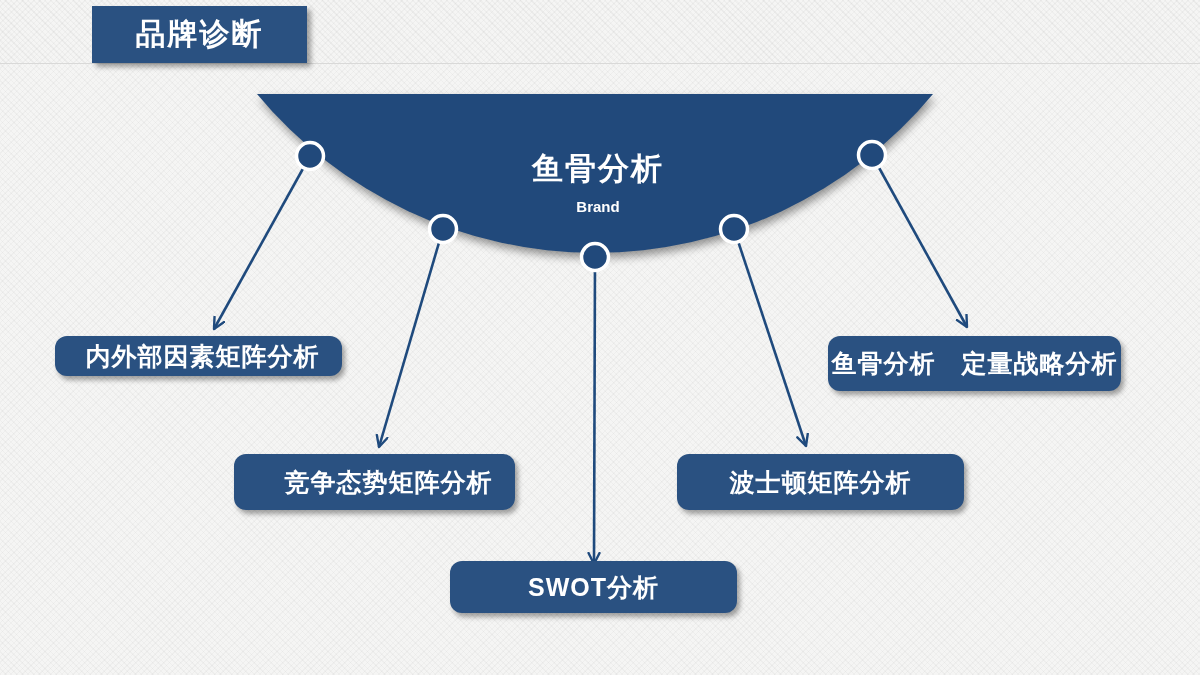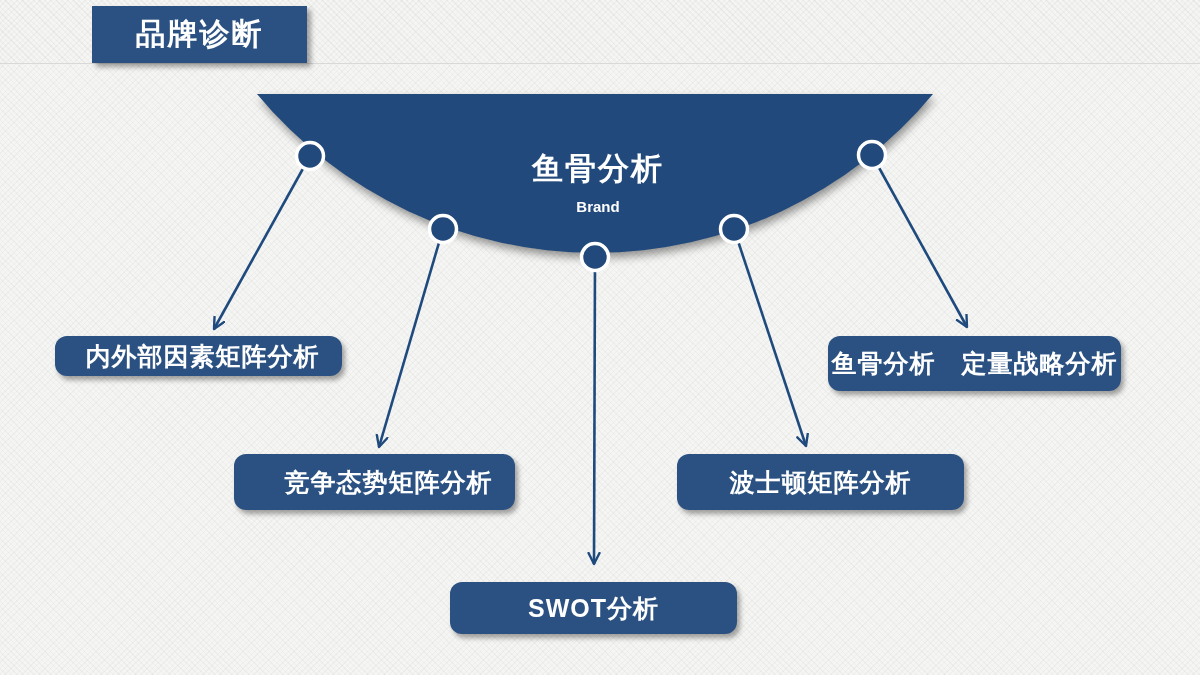--- a/index.html
+++ b/index.html
@@ -47,21 +47,21 @@
     position:absolute;background:var(--box);border-radius:12px;
     display:flex;align-items:center;justify-content:center;
     box-shadow:3px 4px 5px rgba(0,0,0,0.35);
   }
   .node span{
     color:#fff;font-size:25px;font-weight:bold;letter-spacing:1px;
     white-space:pre-wrap;
   }
   .node-1{left:55px;  top:336px; width:287px; height:40px;padding-left:8px;}
   .node-2{left:234px; top:454px; width:281px; height:56px;padding-left:28px;}
-  .node-3{left:450px; top:582px; width:287px; height:52px;}
+  .node-3{left:450px; top:561px; width:287px; height:52px;}
   .node-4{left:665px; top:454px; width:287px; height:56px;margin-left:12px;}
   .node-5{left:828px; top:336px; width:293px; height:55px;text-align:right;}
 </style>
 </head>
 <body>
 
 <div class="slide">
 
   <div class="top-band"></div>
 

